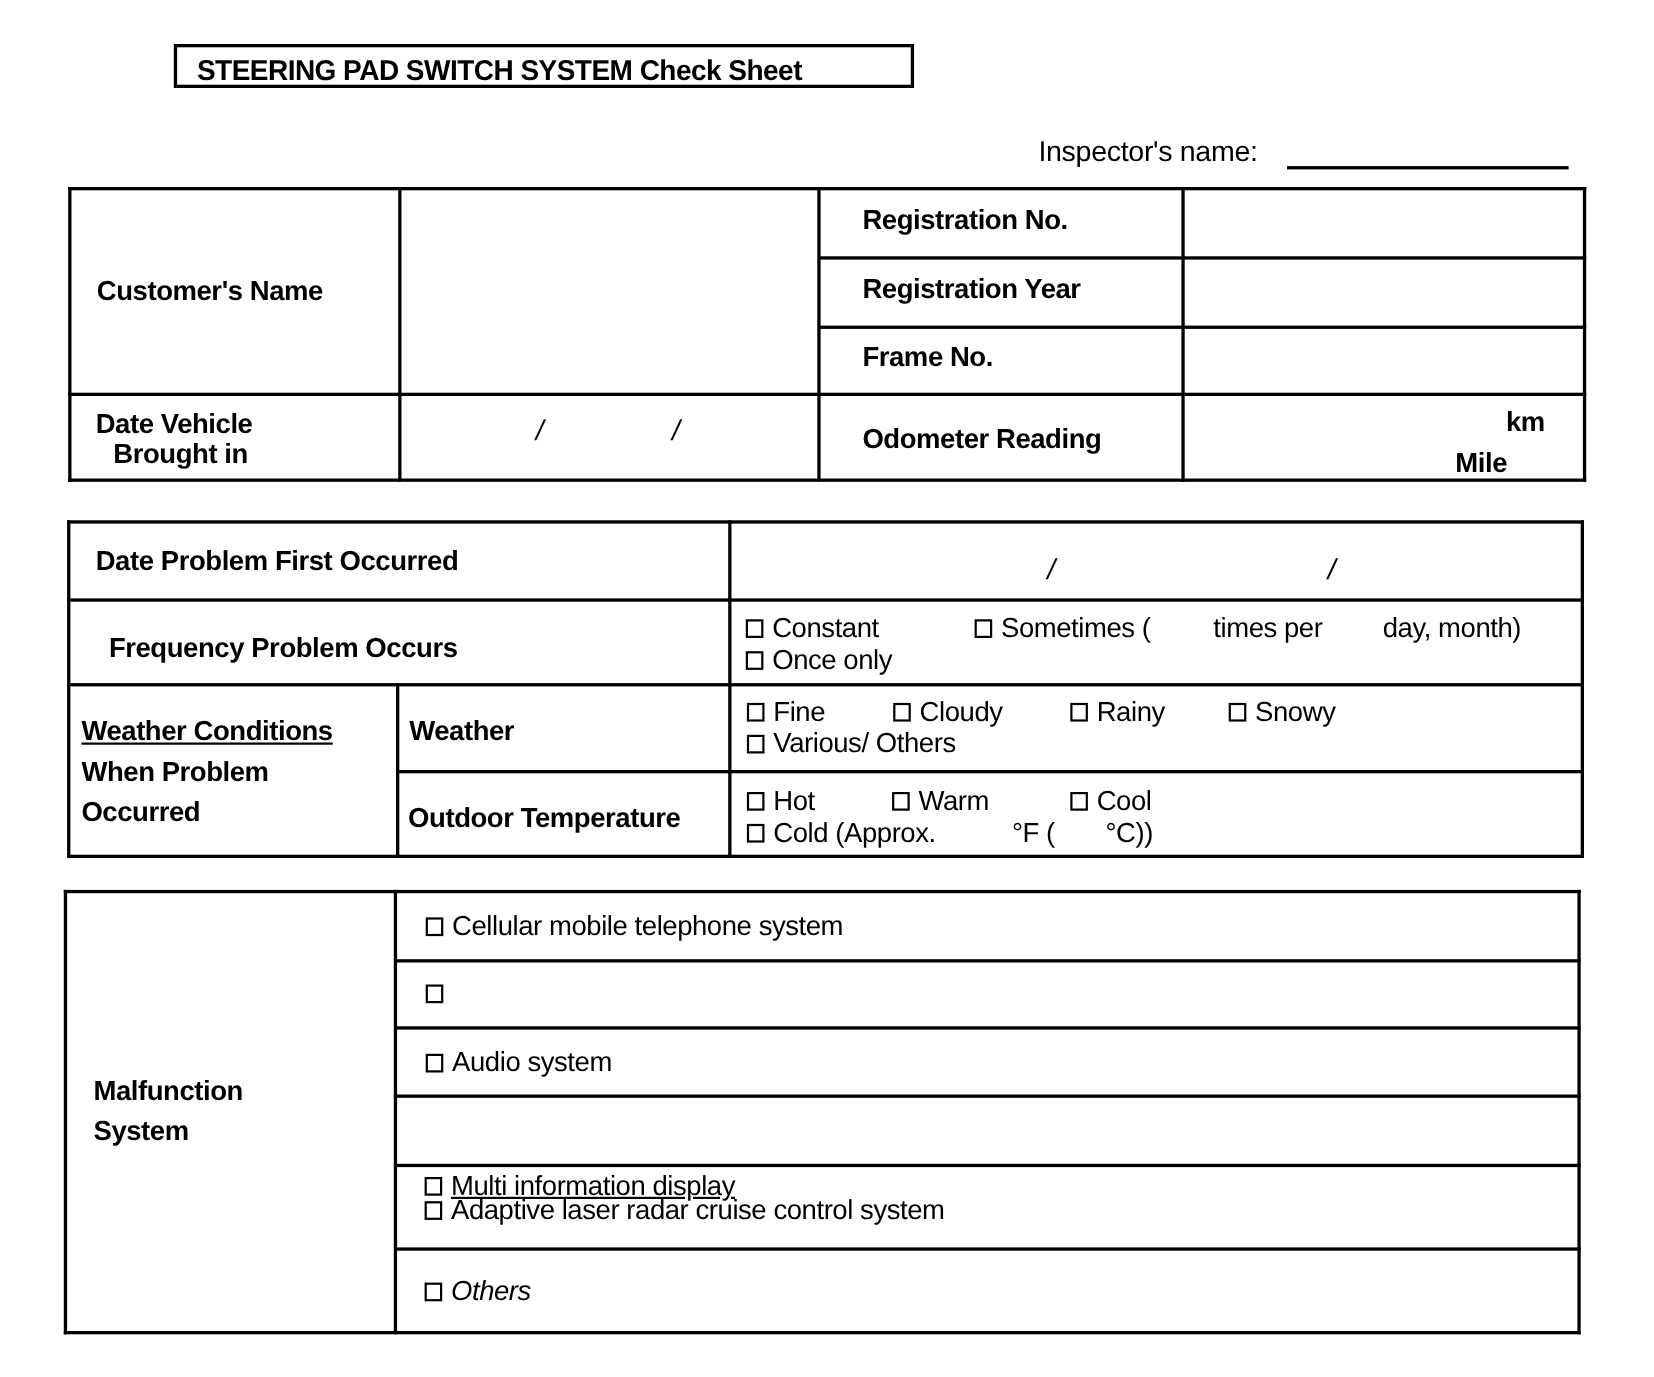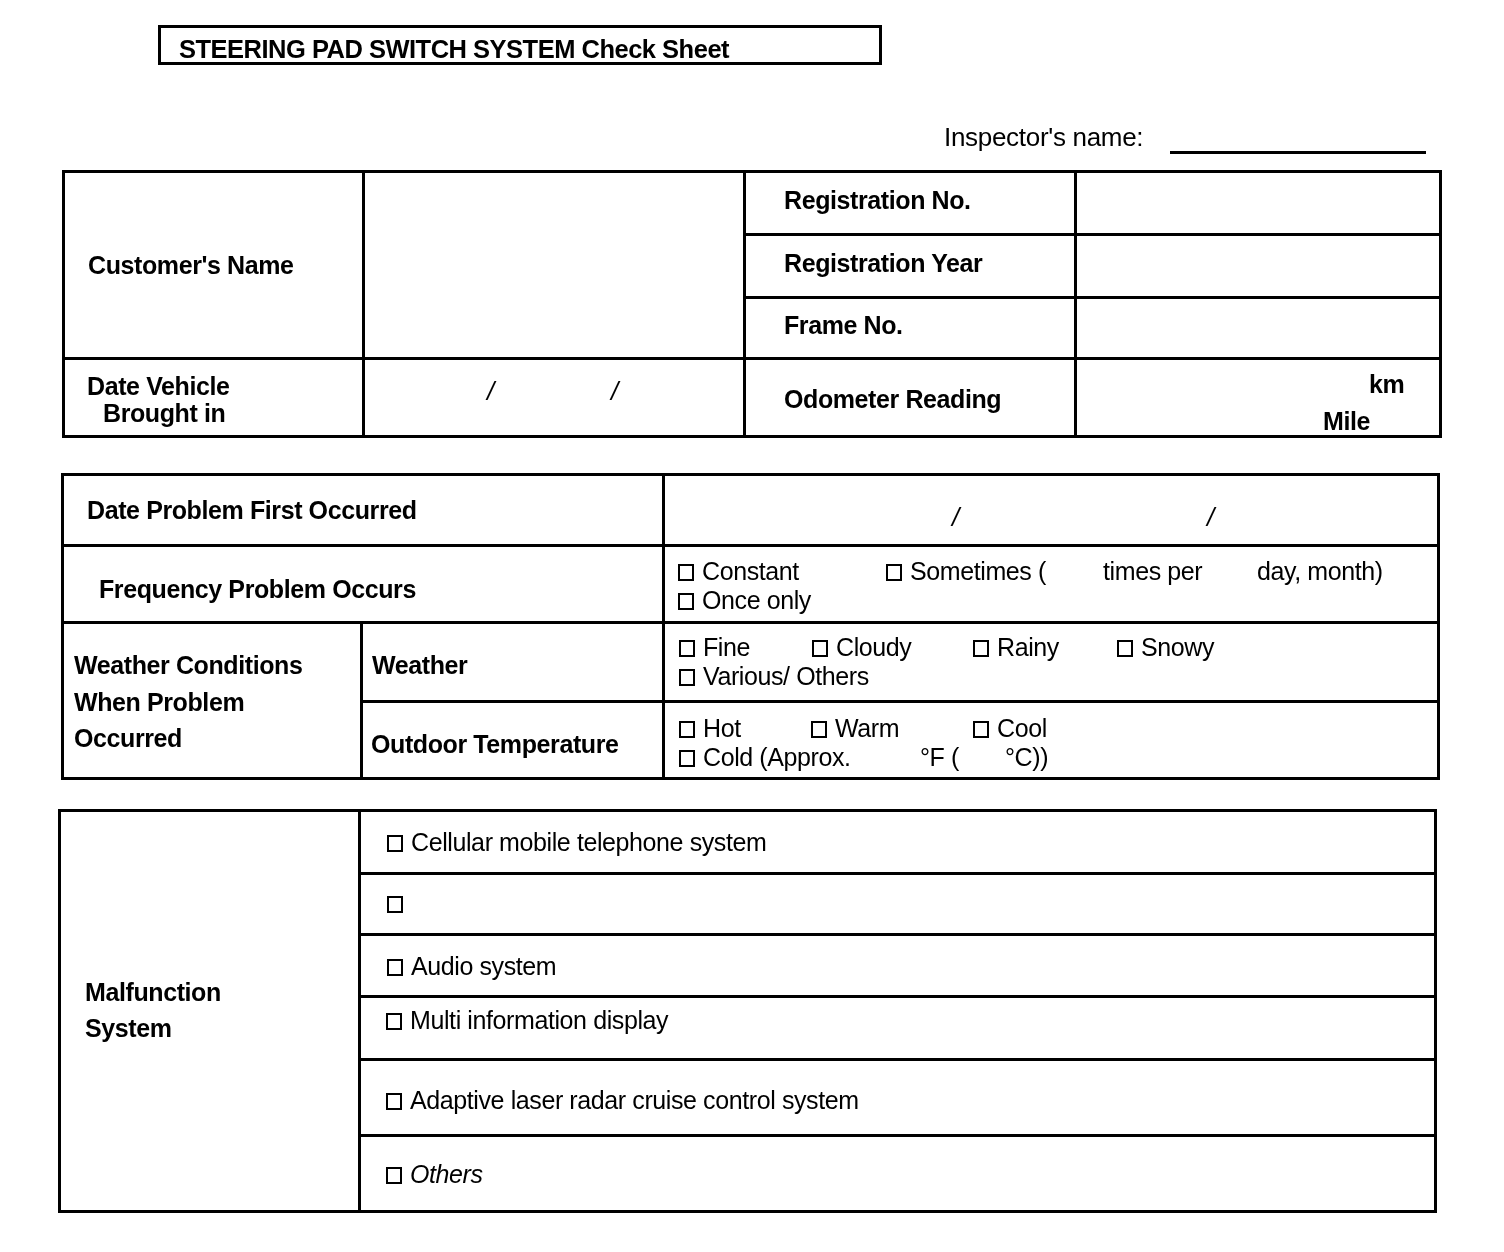--- a/index.html
+++ b/index.html
@@ -2,21 +2,21 @@
 <html><head>
 <meta charset="utf-8">
 <style>
   html, body { margin: 0; padding: 0; background: #ffffff; }
   body {
     width: 1504px; height: 1252px; position: relative; overflow: hidden;
     font-family: "Liberation Sans", "DejaVu Sans", sans-serif; color: #000;
   }
   .abs { position: absolute; }
   .title-box {
-    left: 158px; top: 25px; width: 724px; height: 40px;
+    left: 158px; top: 40px; width: 673px; height: 40px;
     border: 3px solid #000; box-sizing: border-box;
   }
   .title-text {
     position: absolute; left: 18px; top: 6px;
     font-size: 26px; font-weight: bold; letter-spacing: -0.5px;
     transform: scaleX(0.98); transform-origin: left center;
   }
   .inspector {
     left: 944px; top: 122px; font-size: 26px; letter-spacing: -0.3px;
   }
@@ -104,21 +104,21 @@
   </div>
   <div class="txt" style="left:886px; top:557px;">
     <span class="cb"></span><span>Sometimes (</span>
   </div>
   <div class="txt" style="left:1103px; top:557px;">times per</div>
   <div class="txt" style="left:1257px; top:557px;">day, month)</div>
   <div class="txt" style="left:678px; top:586px;">
     <span class="cb"></span><span>Once only</span>
   </div>
 
-  <div class="lbl" style="left:74px; top:652px;">Weather Conditions</div>
+  <div class="lbl" style="left:74px; top:652px;text-decoration:underline;">Weather Conditions</div>
   <div class="lbl" style="left:74px; top:689px;">When Problem</div>
   <div class="lbl" style="left:74px; top:725px;">Occurred</div>
 
   <div class="lbl" style="left:372px; top:652px;">Weather</div>
   <div class="txt" style="left:679px; top:633px;">
     <span class="cb"></span><span>Fine</span>
   </div>
   <div class="txt" style="left:812px; top:633px;">
     <span class="cb"></span><span>Cloudy</span>
   </div>
@@ -167,21 +167,21 @@
 
   <div class="txt" style="left:387px; top:828px;">
     <span class="cb"></span><span>Cellular mobile telephone system</span>
   </div>
   <div class="txt" style="left:387px; top:889px;">
     <span class="cb"></span>
   </div>
   <div class="txt" style="left:387px; top:952px;">
     <span class="cb"></span><span>Audio system</span>
   </div>
-  <div class="txt" style="left:386px; top:1006px;">
+  <div class="txt" style="left:386px; top:1064px;text-decoration:underline;">
     <span class="cb"></span><span>Multi information display</span>
   </div>
   <div class="txt" style="left:386px; top:1086px;">
     <span class="cb"></span><span>Adaptive laser radar cruise control system</span>
   </div>
   <div class="txt" style="left:386px; top:1160px;font-style:italic;">
     <span class="cb"></span><span>Others</span>
   </div>
 </div>
 

